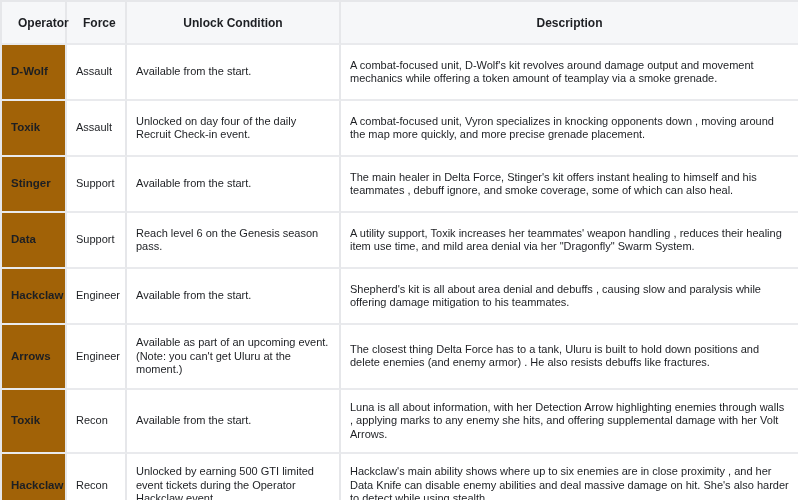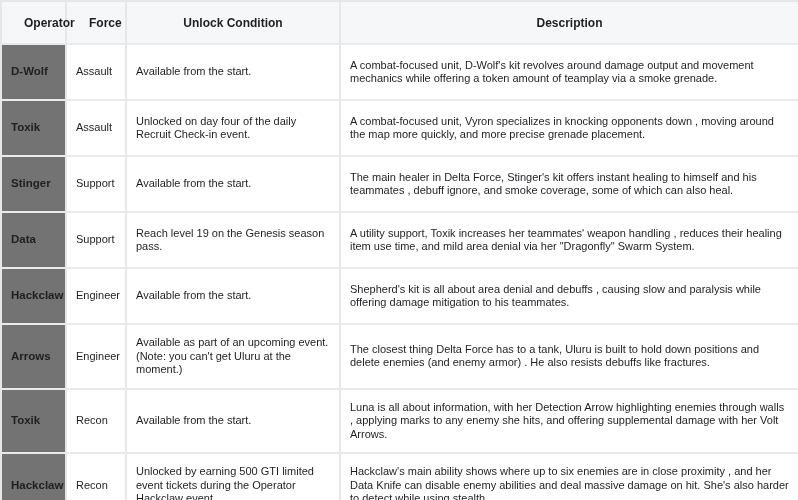--- a/index.html
+++ b/index.html
@@ -26,32 +26,32 @@
     border-bottom: 2px solid #e9eaed;
     vertical-align: middle;
     color: #1d1f23;
   }
   th {
     background: #f6f7f9;
     font-size: 12px;
     font-weight: bold;
     text-align: center;
     height: 43px;
-    padding: 6px 22px;
+    padding: 6px 16px;
   }
   td {
     font-size: 11px;
     line-height: 13.5px;
     padding: 11px 9px;
     height: 56px;
     background: #ffffff;
     text-align: left;
   }
   td.op-cell {
-    background: #737373;
+    background: #a16207;
     font-weight: bold;
     font-size: 11.5px;
   }
 </style>
 </head>
 <body>
 
 <table>
   <colgroup>
     <col class="c-operator">
@@ -86,21 +86,21 @@
   <tr>
     <td class="op-cell">Stinger</td>
     <td>Support</td>
     <td>Available from the start.</td>
     <td>The main healer in Delta Force, Stinger's kit offers instant healing to himself and his teammates , debuff ignore, and smoke coverage, some of which can also heal.</td>
   </tr>
 
   <tr>
     <td class="op-cell">Data</td>
     <td>Support</td>
-    <td>Reach level 19 on the Genesis season pass.</td>
+    <td>Reach level 6 on the Genesis season pass.</td>
     <td>A utility support, Toxik increases her teammates' weapon handling , reduces their healing item use time, and mild area denial via her "Dragonfly" Swarm System.</td>
   </tr>
 
   <tr>
     <td class="op-cell">Hackclaw</td>
     <td>Engineer</td>
     <td>Available from the start.</td>
     <td>Shepherd's kit is all about area denial and debuffs , causing slow and paralysis while offering damage mitigation to his teammates.</td>
   </tr>
 

